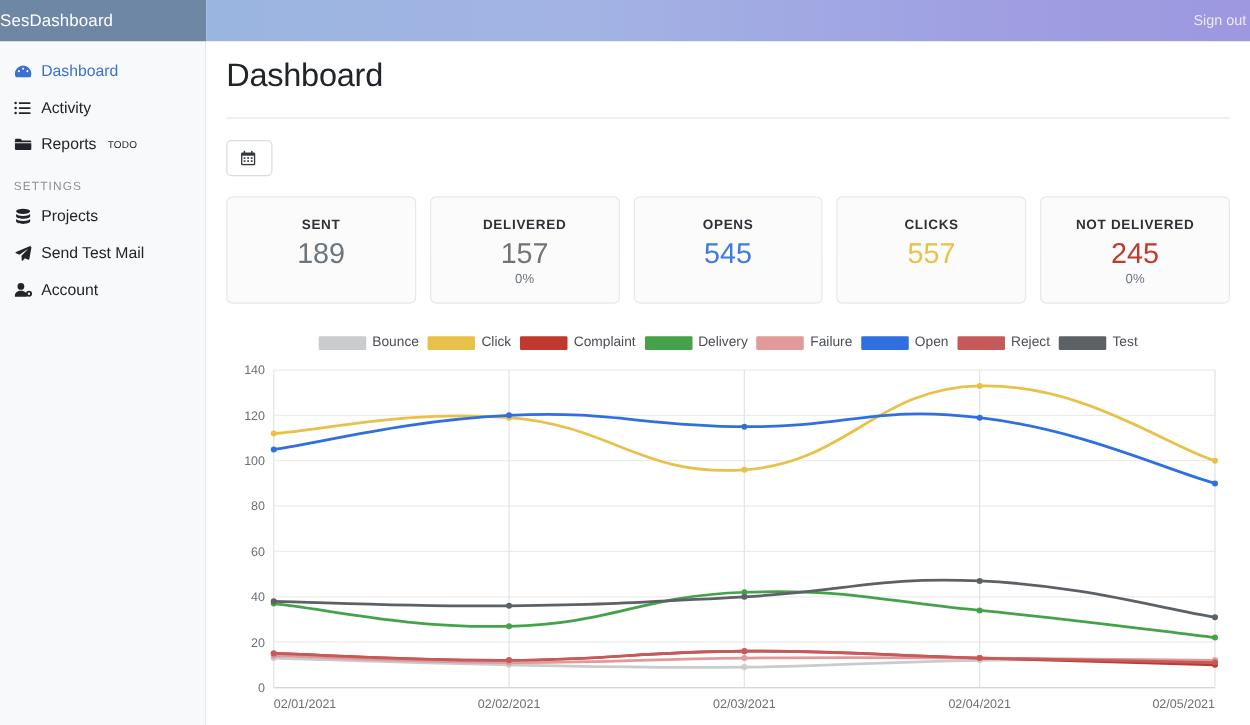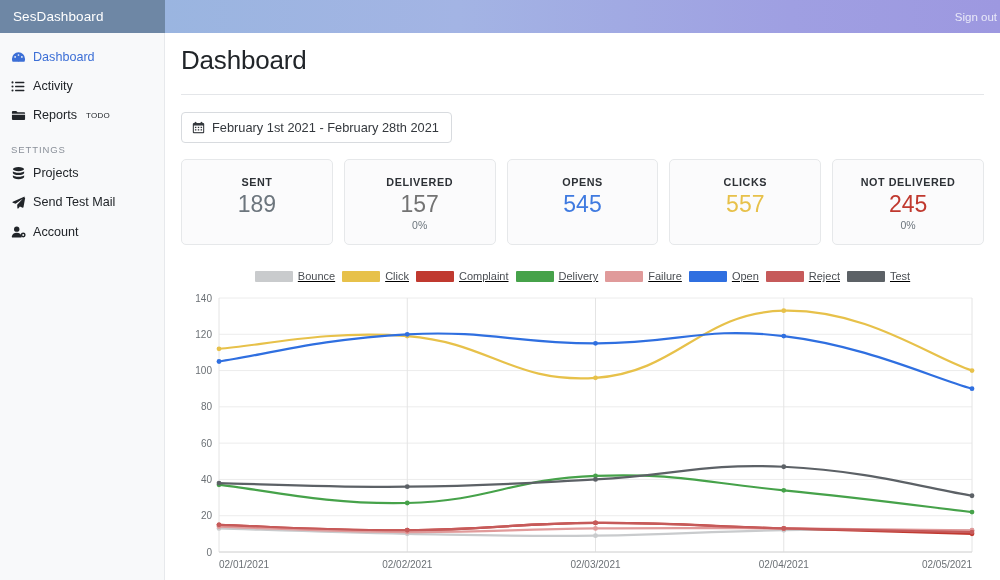--- a/index.html
+++ b/index.html
@@ -19,21 +19,20 @@
   .topbar {
     position: absolute; top: 0; left: 0;
     width: 1000px; height: 33px;
     display: flex; align-items: stretch;
     z-index: 5;
   }
   .brand-cell {
     width: 165px; min-width: 165px;
     background: #6e87a5;
     display: flex; align-items: center;
-    padding-left: 13px;
   }
   .brand-text {
     color: #ffffff;
     font-size: 13.5px;
     letter-spacing: 0.1px;
     white-space: nowrap;
   }
   .topbar-rest {
     flex: 1;
     background: linear-gradient(90deg, #9ab5e0 0%, #a3b4e4 35%, #9f9fe2 75%, #9d98e0 100%);
@@ -165,21 +164,20 @@
     height: 310px;
   }
   .legend {
     display: flex; align-items: center; justify-content: center;
     gap: 7px;
     height: 18px;
   }
   .legend-item {
     display: inline-flex; align-items: center; gap: 5px;
     cursor: pointer;
-    text-decoration: underline;
   }
   .legend-swatch {
     width: 38px; height: 11px;
     display: inline-block;
     border-radius: 1px;
   }
   .legend-text {
     font-size: 11px;
     color: #4b4f54;
   }
@@ -297,21 +295,20 @@
                 <rect x="10.9" y=".8" width="1.5" height="3" rx=".6"></rect>
                 <rect x="3.6" y="7.1" width="1.8" height="1.6"></rect>
                 <rect x="7.1" y="7.1" width="1.8" height="1.6"></rect>
                 <rect x="10.6" y="7.1" width="1.8" height="1.6"></rect>
                 <rect x="3.6" y="10.1" width="1.8" height="1.6"></rect>
                 <rect x="7.1" y="10.1" width="1.8" height="1.6"></rect>
                 <rect x="10.6" y="10.1" width="1.8" height="1.6"></rect>
               </g>
             </svg>
         </span>
-        <span>February 1st 2021 - February 28th 2021</span>
       </div>
     </div>
 
     <div class="cards">
       <div class="card">
         <div class="card-label">SENT</div>
         <div class="card-value" id="v0" style="color: rgb(108, 117, 125);">189</div>
         <div class="card-sub"></div>
       </div>
       <div class="card">

